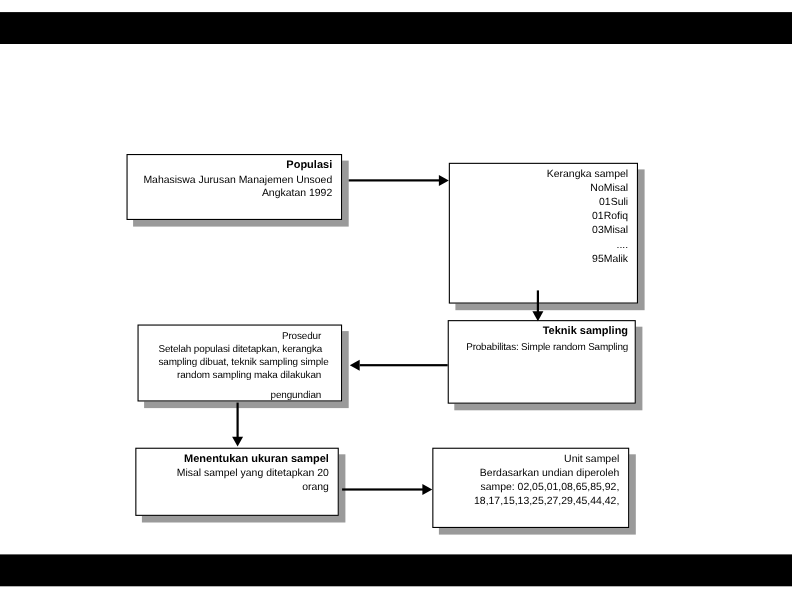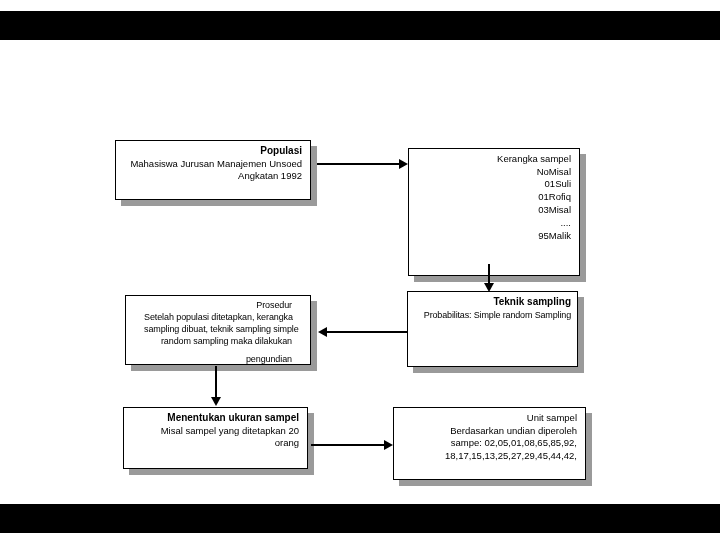--- a/index.html
+++ b/index.html
@@ -14,21 +14,21 @@
        white-space:nowrap;text-align:right;}
   .bold{font-weight:bold;font-size:10px;}
 
   #populasi{left:115px;top:140px;width:196px;height:60px;}
   #kerangka{left:408px;top:135px;width:172px;height:128px;margin-top:13px;}
   #teknik{left:407px;top:291px;width:171px;height:76px;padding:4px 6px;}
   #teknik .tline{font-size:9px;letter-spacing:-0.15px;}
   #prosedur{left:125px;top:295px;width:186px;height:70px;padding:3px 18px;
             font-size:9px;line-height:12px;letter-spacing:-0.1px;}
   #ukuran{left:123px;top:407px;width:185px;height:62px;}
-  #unit{left:393px;top:407px;width:193px;height:73px;}
+  #unit{left:393px;top:407px;width:179px;height:73px;}
 
   .krow{line-height:12.8px;}
   .krow .no{display:inline-block;width:79px;}
   .gap-top{margin-top:6px;margin-left:40px;}
 
   .hline,.vline{position:absolute;background:#000;}
   .tri{position:absolute;width:0;height:0;}
   .tri-right{border-left:9px solid #000;border-top:5px solid transparent;border-bottom:5px solid transparent;}
   .tri-left{border-right:9px solid #000;border-top:5px solid transparent;border-bottom:5px solid transparent;}
   .tri-down{border-top:9px solid #000;border-left:5px solid transparent;border-right:5px solid transparent;}

